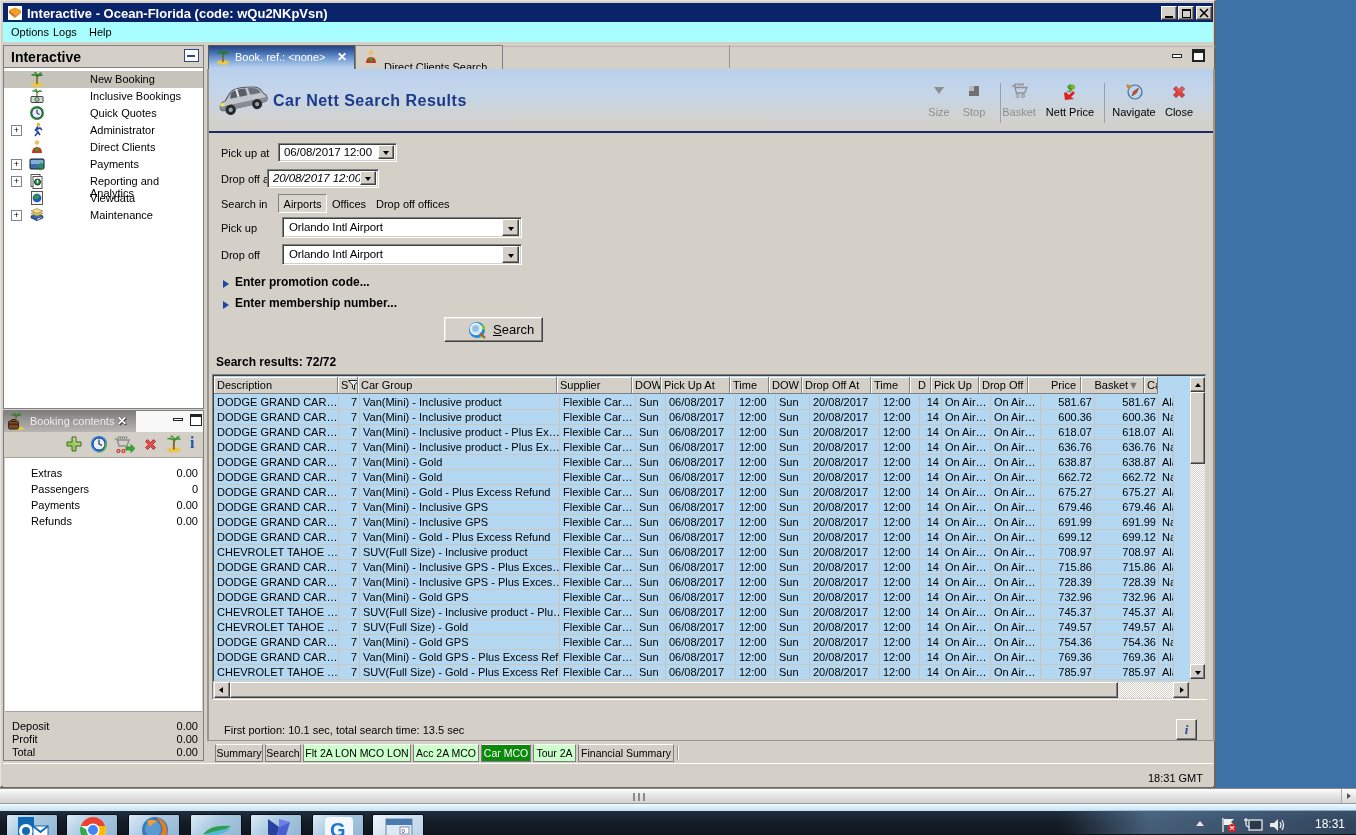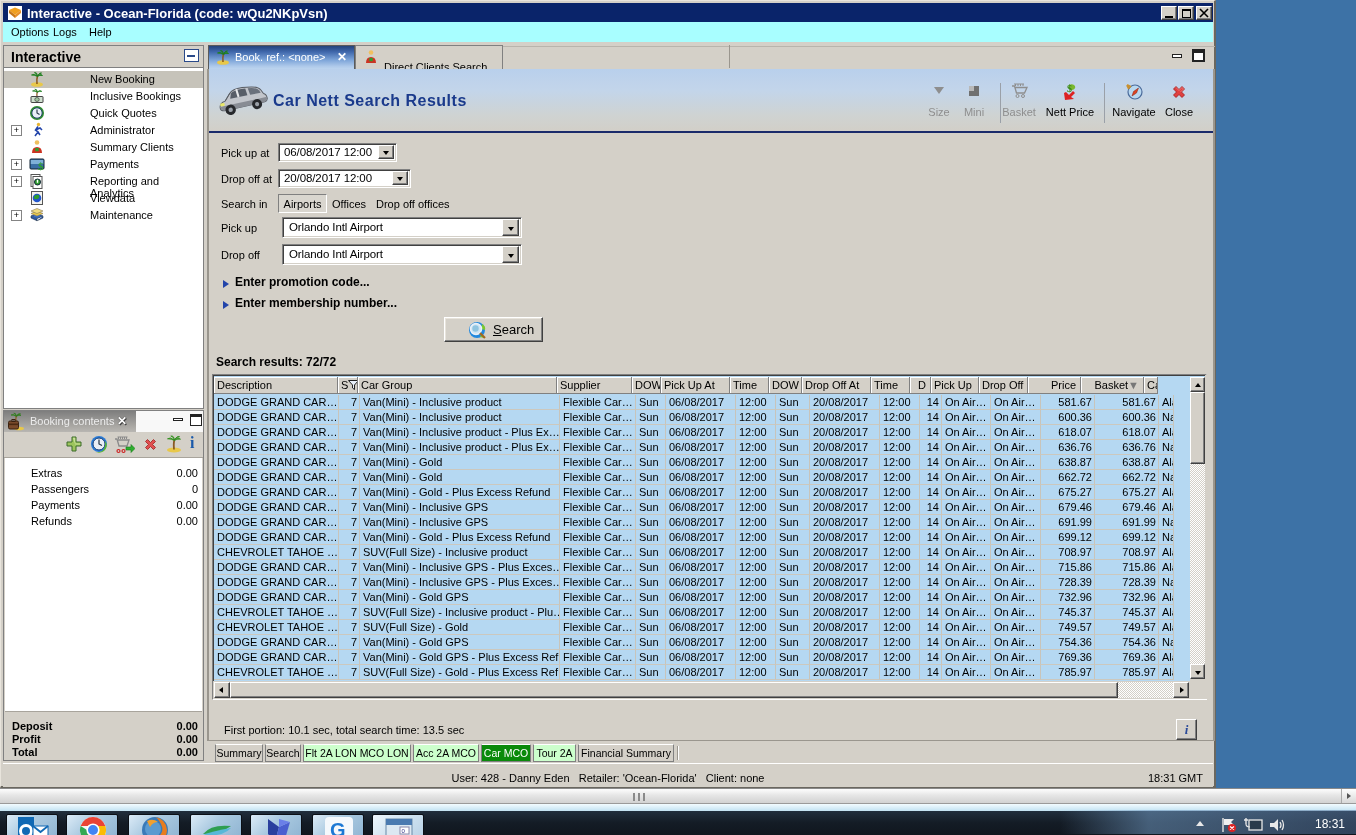--- a/index.html
+++ b/index.html
@@ -18,21 +18,21 @@
 .titem { position:absolute; left:0; width:199px; height:17px; }
 .titem.sel { background:#c6c3ba; }
 .plus { position:absolute; left:7px; width:11px; height:11px; border:1px solid #848484; background:#fff; font-size:9px; line-height:9px; text-align:center; color:#000; }
 .ticon { position:absolute; left:25px; top:0px; width:16px; height:16px; }
 .tlabel { position:absolute; left:46px; top:2px; font-size:11px; color:#000;margin-left:40px; }
 #bcpanel { position:absolute; left:2px; top:409px; width:201px; height:351px; background:#d4d0c8; border:1px solid #808080; }
 #bcpanel .tabrow { position:absolute; left:0; top:0; width:199px; height:21px; background:#d4d0c8; border-bottom:1px solid #a8a49c; }
 #bcpanel .toolbar { position:absolute; left:0; top:21px; width:199px; height:26px; border-bottom:1px solid #a8a49c; }
 #bcpanel .list { position:absolute; left:1px; top:47px; width:197px; height:253px; background:#fff; }
 #bcpanel .lrow { position:absolute; left:0; width:197px; height:16px; font-size:11px; }
-#bcpanel .foot { position:absolute; left:1px; top:300px; width:197px; height:49px; background:#d4d0c8; border-top:1px solid #a8a49c; font-size:11px; font-weight:bold; }
+#bcpanel .foot { position:absolute; left:1px; top:300px; width:197px; height:49px; background:#d4d0c8; border-top:1px solid #a8a49c; font-size:11px; font-weight:normal; }
 
 #tabstrip { position:absolute; left:206px; top:44px; width:1008px; height:24px; }
 #tab1 { position:absolute; left:1px; top:0px; width:147px; height:24px; background:linear-gradient(180deg,#24437c 0%,#3f67ab 25%,#7ba3d8 60%,#aec9ea 88%,#bcd4ee 100%); border:1px solid #5a5a5a; border-bottom:none; color:#fff; }
 #tab2 { position:absolute; left:148px; top:0px; width:148px; height:24px; background:#d4d0c8; border:1px solid #808080; border-bottom:none; color:#000; }
 #mainpane { position:absolute; left:206px; top:68px; width:1008px; height:672px; background:#d4d0c8; border-left:2px solid #9a968e; border-right:2px solid #9a968e; border-bottom:1px solid #9a968e; }
 #phead { position:absolute; left:0px; top:0px; width:1004px; height:64px; background:linear-gradient(180deg,#b9d0ec 0%,#c3d5ea 35%,#cfd3d2 75%,#d2cfc8 100%); border-bottom:2px solid #1a2a6a; }
 #phead .title { position:absolute; left:64px; top:23px; font-size:16px; font-weight:bold; color:#1a3a8c; letter-spacing:0.5px; }
 .tbtn { position:absolute; top:14px; width:56px; height:42px; text-align:center; }
 .tbtn .ic { height:18px; }
 .tbtn .lb { font-size:11px; margin-top:5px; color:#000; }
@@ -132,21 +132,21 @@
               <path d="M9 4.5 L6.5 8 L9 10 L6 14 M9 10 L11 13 M6.5 8 L11 6 L13 8" stroke="#2244aa" stroke-width="1.6" fill="none"></path>
             </svg></div>
           <div class="tlabel">Administrator</div>
         </div>
 <div class="titem" style="top:70px;">
           <div class="ticon"><svg width="16" height="16" viewBox="0 0 16 16">
               <circle cx="8" cy="3.5" r="2.3" fill="#f0c060"></circle>
               <path d="M3 14 Q3 8 8 8 Q13 8 13 14 Z" fill="#cc3322"></path>
               <rect x="6.3" y="9" width="3.4" height="3.2" fill="#2e9e2e"></rect>
             </svg></div>
-          <div class="tlabel">Summary Clients</div>
+          <div class="tlabel">Direct Clients</div>
         </div>
 <div class="titem" style="top:87px;">
           <div class="plus" style="top:3px;">+</div>
           <div class="ticon"><svg width="16" height="16" viewBox="0 0 16 16">
               <rect x="1" y="3" width="14" height="10" rx="1" fill="#3a6ea5" stroke="#123"></rect>
               <rect x="1.8" y="4" width="12.4" height="4" fill="#7fb0d8"></rect>
               <text x="9" y="13.5" font-size="11" font-weight="bold" fill="#2e9e2e" font-family="Liberation Serif">$</text>
             </svg></div>
           <div class="tlabel">Payments</div>
         </div>
@@ -305,21 +305,21 @@
           <div class="ic"><svg width="16" height="16" viewBox="0 0 16 16">
               <path d="M3 4 h10 l-5 7 z" fill="#8e8e8e"></path>
             </svg></div>
           <div class="lb">Size</div>
         </div>
       <div class="tbtn dis" style="left:737px;">
           <div class="ic"><svg width="16" height="16" viewBox="0 0 16 16">
               <rect x="3" y="3" width="10" height="10" fill="#707070"></rect>
               <path d="M3 3 h5 v5 h-5 z" fill="#b8b8b8"></path>
             </svg></div>
-          <div class="lb">Mini</div>
+          <div class="lb">Stop</div>
         </div>
       <div class="tsep" style="left:791px;"></div>
       <div class="tbtn dis" style="left:782px;">
           <div class="ic"><svg width="20" height="17" viewBox="0 0 20 17">
               <path d="M3 3 h2.5 l2 7 h8 l2.5 -5.5 h-12" fill="none" stroke="#8e8e8e" stroke-width="1.3"></path>
               <circle cx="8.5" cy="13" r="1.5" fill="none" stroke="#8e8e8e"></circle>
               <circle cx="14" cy="13" r="1.5" fill="none" stroke="#8e8e8e"></circle>
               <path d="M5 1 h10 M6.5 1 v2 M9 1 v2 M11.5 1 v2 M14 1 v2" stroke="#8e8e8e"></path>
             </svg></div>
           <div class="lb">Basket</div>
@@ -349,21 +349,21 @@
           <div class="lb">Close</div>
         </div>
     </div>
 
     <div class="flabel" style="top:78px;">Pick up at</div>
     <div class="inputbox" style="left:69px;top:74px;width:119px;height:19px;">
         <span style="position:absolute;left:5px;top:2px;">06/08/2017 12:00</span>
         <div class="ddbtn" style="right:2px;top:1px;width:16px;height:14px;"></div>
       </div>
     <div class="flabel" style="top:104px;">Drop off at</div>
-    <div class="inputbox" style="left:69px;top:100px;width:133px;height:19px;">
+    <div class="inputbox" style="left:58px;top:100px;width:112px;height:19px;font-style:italic;">
         <span style="position:absolute;left:5px;top:2px;">20/08/2017 12:00</span>
         <div class="ddbtn" style="right:2px;top:1px;width:16px;height:14px;"></div>
       </div>
     <div class="flabel" style="top:129px;">Search in</div>
     <div class="abs" style="left:69px;top:125px;width:49px;height:19px;background:#d9d6cf;border:1px solid;border-color:#808080 #fff #fff #808080;text-align:center;font-size:11px;padding-top:3px;">Airports</div>
     <div class="abs" style="left:123px;top:129px;font-size:11px;">Offices</div>
     <div class="abs" style="left:167px;top:129px;font-size:11px;">Drop off offices</div>
     <div class="flabel" style="top:153px;">Pick up</div>
     <div class="inputbox" style="left:73px;top:148px;width:240px;height:21px;">
         <span style="position:absolute;left:6px;top:3px;">Orlando Intl Airport</span>
@@ -454,21 +454,20 @@
       <div class="btab" style="left:94px;width:108px;background:#ccffcc;">Flt 2A LON MCO LON</div>
       <div class="btab" style="left:204px;width:66px;background:#ccffcc;">Acc 2A MCO</div>
       <div class="btab" style="left:272px;width:50px;background:#0a8a0a;color:#fff;">Car MCO</div>
       <div class="btab" style="left:324px;width:43px;background:#ccffcc;">Tour 2A</div>
       <div class="btab" style="left:369px;width:96px;">Financial Summary</div>
       <div class="abs" style="left:468px;top:2px;width:2px;height:14px;background:#9a968e;border-right:1px solid #fff;"></div>
     </div>
   </div>
 
   <div id="statusbar">
-    <div class="abs" style="left:0;top:8px;width:1210px;text-align:center;">User: 428 - Danny Eden&nbsp;&nbsp;&nbsp;Retailer: 'Ocean-Florida'&nbsp;&nbsp;&nbsp;Client: none</div>
     <div class="abs" style="right:10px;top:8px;">18:31 GMT</div>
   </div>
 </div>
 
 <div id="oscroll">
   <div class="abs" style="left:633px;top:4px;width:2px;height:8px;background:#8a8a8a;box-shadow:5px 0 0 #8a8a8a,10px 0 0 #8a8a8a;"></div>
   <div class="abs" style="left:1341px;top:0px;width:15px;height:14px;background:linear-gradient(180deg,#fdfdfd,#d8d8d8);border-left:1px solid #aaa;">
       <div class="arr" style="left:5px;top:4px;border-left:4px solid #555;border-right:none;"></div>
     </div>
 </div>

